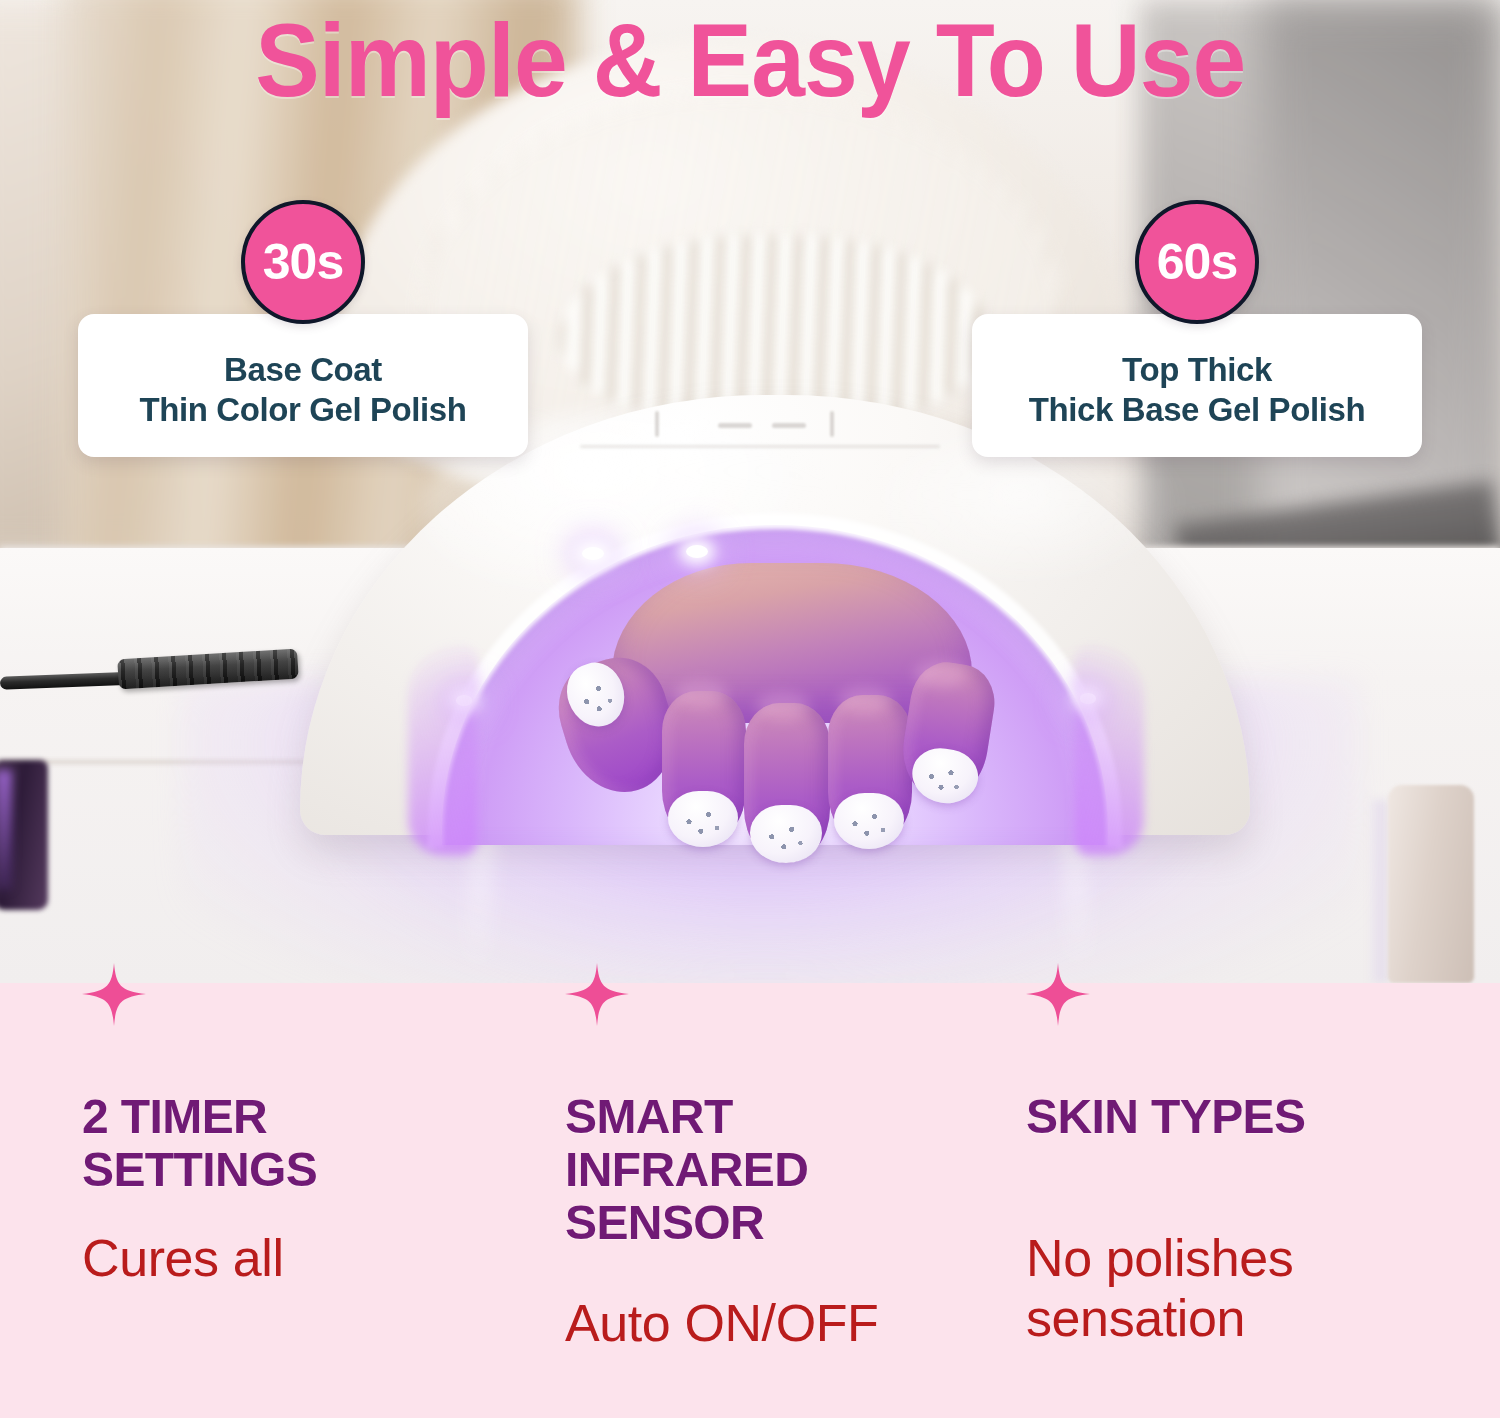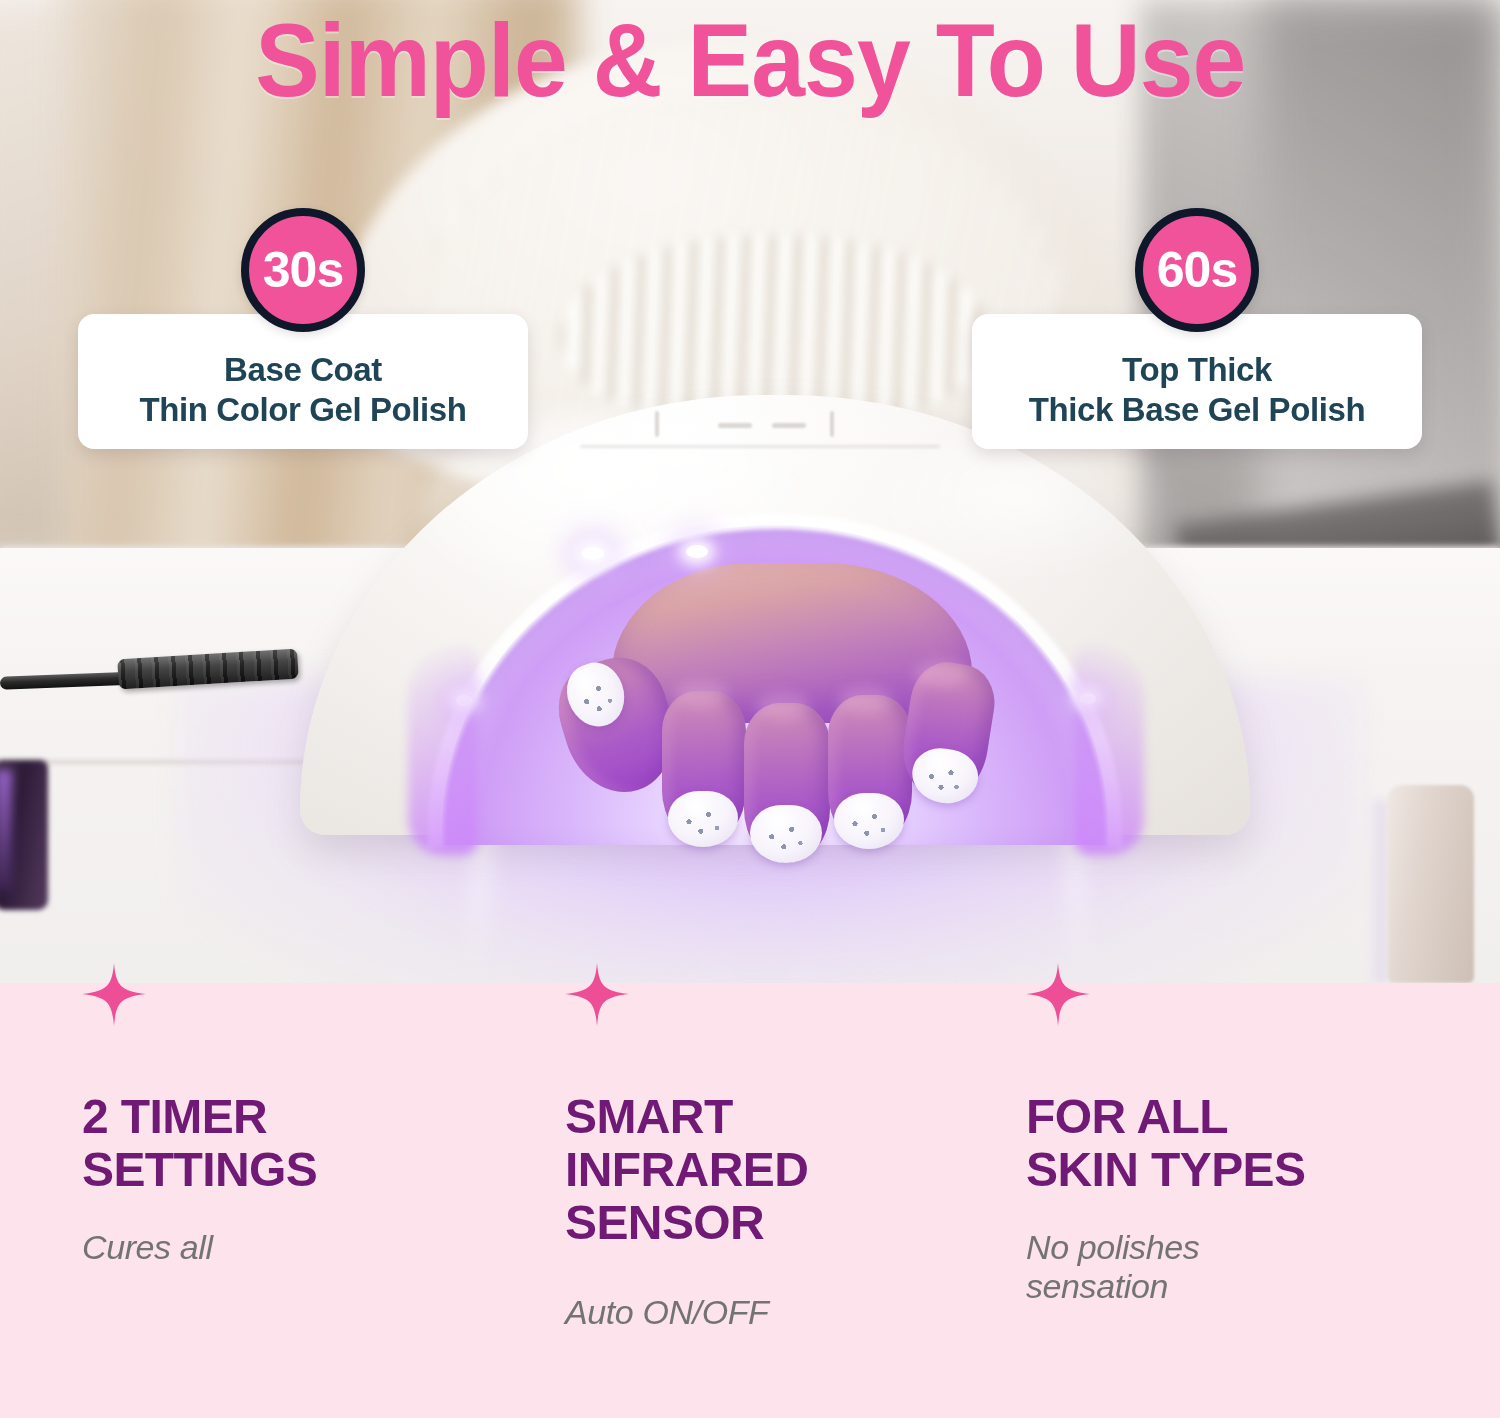--- a/index.html
+++ b/index.html
@@ -412,44 +412,44 @@
     z-index: 30;
     width: 450px;
   }
   .callout.left  { left: 78px;  top: 196px; }
   .callout.right { left: 972px; top: 196px; }
 
   .badge-circle {
     position: absolute;
     left: 50%;
     transform: translateX(-50%);
-    top: 12px;
+    top: 4px;
     width: 124px; height: 124px;
     border-radius: 50%;
     background: #F0539A;
-    border: 8px solid #0f172a;
+    border: 4px solid #0f172a;
     box-sizing: border-box;
     display: flex;
     align-items: center;
     justify-content: center;
     color: #ffffff;
     font-weight: bold;
     font-size: 50px;
     letter-spacing: -1px;
     z-index: 2;
     box-shadow: 0 3px 8px rgba(80,60,80,.16);
   }
   .callout-card {
     position: absolute;
     left: 0;
     top: 118px;
     width: 450px;
     background: #ffffff;
     border-radius: 16px;
-    padding: 36px 10px 18px 10px;
+    padding: 36px 10px 26px 10px;
     box-sizing: border-box;
     text-align: center;
     box-shadow: 0 6px 16px rgba(90,70,90,.16);
     z-index: 1;
   }
   .callout-line {
     color: #1E4456;
     font-weight: bold;
     font-size: 33px;
     line-height: 1.22;
@@ -488,25 +488,24 @@
     font-weight: bold;
     font-size: 48px;
     line-height: 1.10;
     letter-spacing: -0.6px;
     text-transform: uppercase;
     text-shadow: 0 1px 0 rgba(255,255,255,.45);
   }
   .feat-sub {
     position: absolute;
     left: 0;
-    color: #737373;
-    font-size: 34px;
+    color: #b91c1c;
+    font-size: 52px;
     line-height: 1.16;
     letter-spacing: -0.4px;
-    font-style: italic;
   }
   .c1 .feat-sub { top: 245px; }
   .c2 .feat-sub { top: 310px; }
   .c3 .feat-sub { top: 245px; }
 </style>
 </head>
 <body>
 
 <div class="page">
 
@@ -636,21 +635,20 @@
       <div class="feat-sub">
         <div>Auto ON/OFF</div>
       </div>
     </div>
 
     <div class="feat-col c3">
       <svg class="sparkle" viewBox="0 0 64 64">
         <path d="M32 0 C34 22 38 28 64 31 C38 34 34 40 32 63 C30 40 26 34 0 31 C26 28 30 22 32 0 Z" fill="#EE4E96"></path>
       </svg>
       <div class="feat-title">
-        <div>FOR ALL</div>
         <div>SKIN TYPES</div>
       </div>
       <div class="feat-sub">
         <div>No polishes</div>
         <div>sensation</div>
       </div>
     </div>
 
   </div>
 </div>

